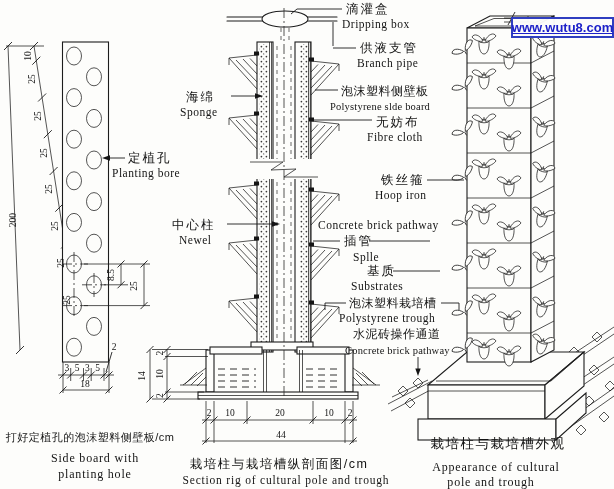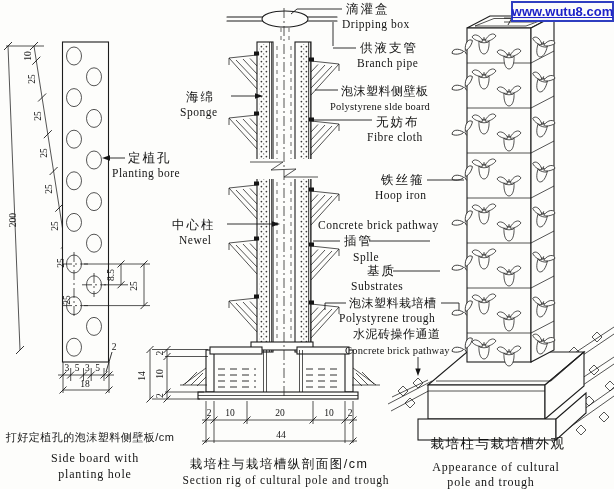--- a/index.html
+++ b/index.html
@@ -16,21 +16,21 @@
   .wh{fill:#fdfdfb;}
   .blk{fill:#151515;}
   text{fill:#141414;}
   .zh{font-family:"Liberation Sans","DejaVu Sans",sans-serif;font-size:12.5px;letter-spacing:2px;}
   .zh.tight{font-size:12px;letter-spacing:.5px;}
   .en{font-family:"Liberation Serif","DejaVu Serif",serif;font-size:11.5px;letter-spacing:.5px;}
   .en.sm{font-size:10.5px;letter-spacing:.2px;}
   .dim{font-family:"Liberation Serif","DejaVu Serif",serif;font-size:9.5px;}
   .capzh{font-family:"Liberation Sans","DejaVu Sans",sans-serif;font-size:12.5px;letter-spacing:1.5px;}
   .capen{font-family:"Liberation Serif","DejaVu Serif",serif;font-size:12px;letter-spacing:.8px;}
-  #watermark{position:absolute;left:511px;top:1px;width:99px;height:17px;
+  #watermark{position:absolute;left:511px;top:17px;width:99px;height:17px;
      border:2px solid #2f3ec0;background:rgba(252,252,250,.96);
      display:flex;align-items:center;justify-content:center;}
   #watermark span{font-family:"Liberation Sans","DejaVu Sans",sans-serif;font-weight:bold;
      font-size:13px;color:#1d21c9;text-decoration:underline;white-space:nowrap;}
 </style>
 </head>
 <body>
 
 <div id="canvas">
 <svg width="614" height="489" viewBox="0 0 614 489">

